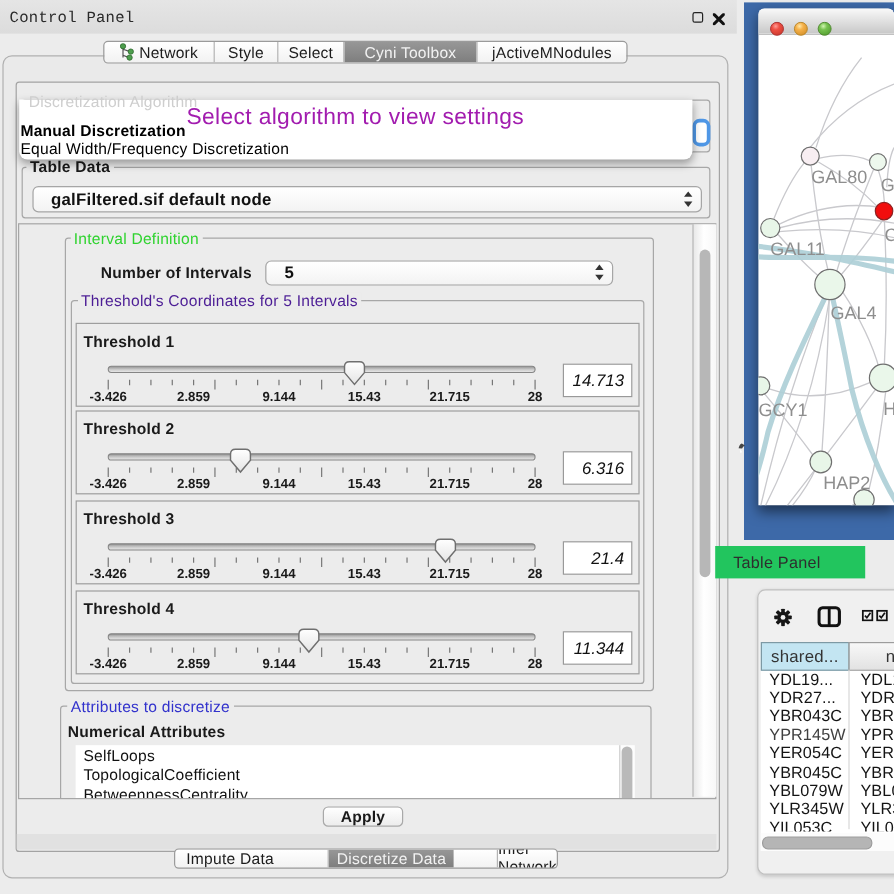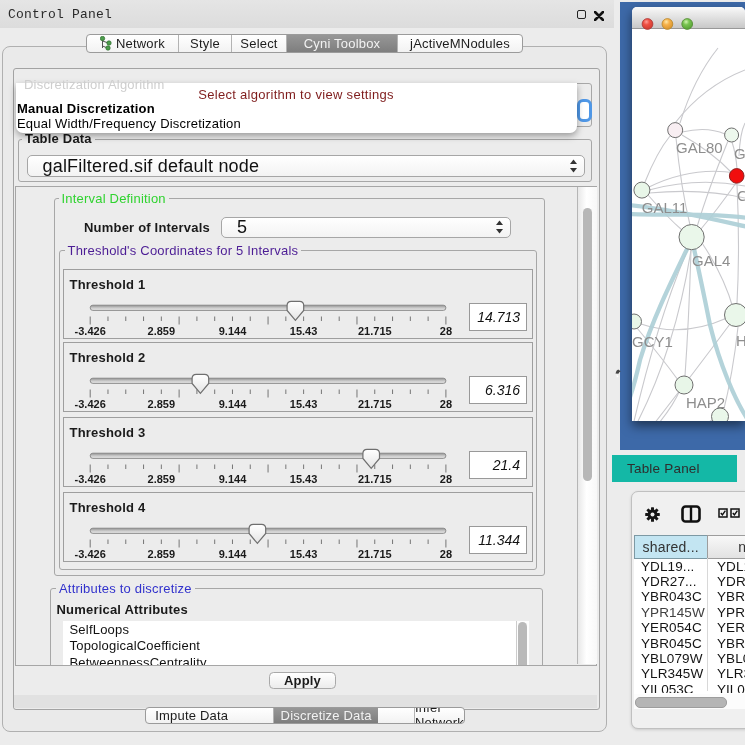--- a/index.html
+++ b/index.html
@@ -8,21 +8,21 @@
 .abs{position:absolute;}
 .seg{display:flex;border:1px solid #9b9b9b;border-radius:4px;overflow:hidden;
   background:linear-gradient(#ffffff,#f2f2f2);}
 .seg>div{display:flex;align-items:center;justify-content:center;
   font-size:13px;color:#1c1c1c;letter-spacing:.2px;}
 .seg>div+div{border-left:1px solid #b3b3b3;}
 .seg>div.sel{background:linear-gradient(#979797,#7e7e7e);color:#f2f2f2;}
 .grp{position:absolute;border:1px solid #a7a7a7;border-radius:3px;}
 .gtitle{position:absolute;font-size:13px;letter-spacing:.2px;background:#ececec;padding:0 3px;line-height:13px;}
 .combo{position:absolute;border:1px solid #a6a6a6;border-radius:5px;
-  background:linear-gradient(#ffffff,#f3f3f3);font-size:18px;color:#111;}
+  background:linear-gradient(#ffffff,#f3f3f3);font-size:14px;color:#111;font-weight:bold;}
 .combo .ctext{position:absolute;left:15px;top:0;bottom:0;display:flex;align-items:center;letter-spacing:.2px;}
 .combo svg{position:absolute;right:6px;top:50%;transform:translateY(-50%);}
 .bbold{font-weight:bold;font-size:13px;color:#1a1a1a;letter-spacing:.2px;}
 .tbox{position:absolute;border:1px solid #9e9e9e;}
 .tlabel{position:absolute;font-weight:bold;font-size:11px;color:#1a1a1a;transform:translateX(-50%);white-space:nowrap;}
 .vfield{position:absolute;background:#fff;border:1px solid #999;
   font-size:14px;color:#111;text-align:right;font-style:italic;}
 </style>
 </head>
 <body>
@@ -63,21 +63,21 @@
 <div class="gtitle" style="left:22px;top:131.5px;color:#1a1a1a;font-weight:bold;">Table Data</div>
 <div class="combo" style="left:26.5px;top:155px;width:556px;height:20px;">
   <div class="ctext">galFiltered.sif default node</div>
   <svg width="9" height="14" viewBox="0 0 9 14">
       <path d="M4.5,0.5 L8,5 L1,5 Z" fill="#333"></path>
       <path d="M4.5,13.5 L8,9 L1,9 Z" fill="#333"></path>
     </svg>
 </div>
 
 <div class="abs" style="left:15.5px;top:83px;width:561px;height:50px;background:#fff;border-radius:0 0 7px 7px;box-shadow:0 3px 7px rgba(0,0,0,.35);"></div>
-<div class="abs" style="left:15.5px;top:87px;width:561px;height:14px;text-align:center;font-size:13px;color:#7f1d1d;letter-spacing:.3px;">Select algorithm to view settings</div>
+<div class="abs" style="left:15.5px;top:87px;width:561px;height:14px;text-align:center;font-size:19px;color:#a21caf;letter-spacing:.3px;">Select algorithm to view settings</div>
 <div class="abs" style="left:17px;top:101px;font-size:13px;font-weight:bold;color:#000;letter-spacing:.2px;">Manual Discretization</div>
 <div class="abs" style="left:17px;top:115.5px;font-size:13px;color:#000;letter-spacing:.2px;">Equal Width/Frequency Discretization</div>
 <div class="abs" style="left:24px;top:77px;font-size:13px;color:#cecece;letter-spacing:.2px;">Discretization Algorithm</div>
 
 <div class="abs" id="viewport" style="left:15px;top:186px;width:580px;height:478px;border:1px solid #a6a6a6;background:#ececec;overflow:hidden;">
 <div class="grp" style="left:37.5px;top:10.5px;width:489px;height:376px;"></div>
 <div class="gtitle" style="left:42.5px;top:4.5px;color:#2fd32f;">Interval Definition</div>
 <div class="abs bbold" style="left:68.0px;top:33.0px;">Number of Intervals</div>
 <div class="combo" style="left:205.0px;top:29.5px;width:288px;height:19px;">
   <div class="ctext">5</div>
@@ -300,21 +300,21 @@
 <text x="54" y="379.5">HAP2</text>
 </g>
 </svg>
 </div>
 
 <svg class="abs" style="left:615px;top:369px;" width="7" height="9" viewBox="0 0 7 9">
     <path d="M0.5,4.5 Q1.2,1.2 3.2,0.5 L5.8,2.2 Q4,2.8 3.4,4.8 Z" fill="#454545"></path>
     <path d="M1.5,5 L3.5,7.8 L1.8,8.4 Z" fill="#fdfdfd"></path>
   </svg>
 
-<div class="abs" style="left:612px;top:454.5px;width:125px;height:27.5px;background:#14b8a6;">
+<div class="abs" style="left:596px;top:454.5px;width:125px;height:27.5px;background:#22c55e;">
   <div class="abs" style="left:15px;top:0;height:27.5px;display:flex;align-items:center;font-size:13.5px;color:#2e2e2e;letter-spacing:.2px;">Table Panel</div>
 </div>
 
 <div class="abs" id="tablepanel" style="left:630.5px;top:490.5px;width:125px;height:236.5px;border:1px solid #c0c0c0;border-radius:7px;background:#f0f0f0;box-shadow:0 1px 3px rgba(0,0,0,.15);overflow:hidden;">
 <svg class="abs" style="left:13.0px;top:15.5px;" width="15" height="15" viewBox="0 0 15 15">
 <g fill="#161616">
 <circle cx="7.5" cy="7.5" r="4.9"></circle>
 <g>
 <rect x="6" y="0.2" width="3" height="3" rx="0.6"></rect>
 <rect x="6" y="11.8" width="3" height="3" rx="0.6"></rect>

